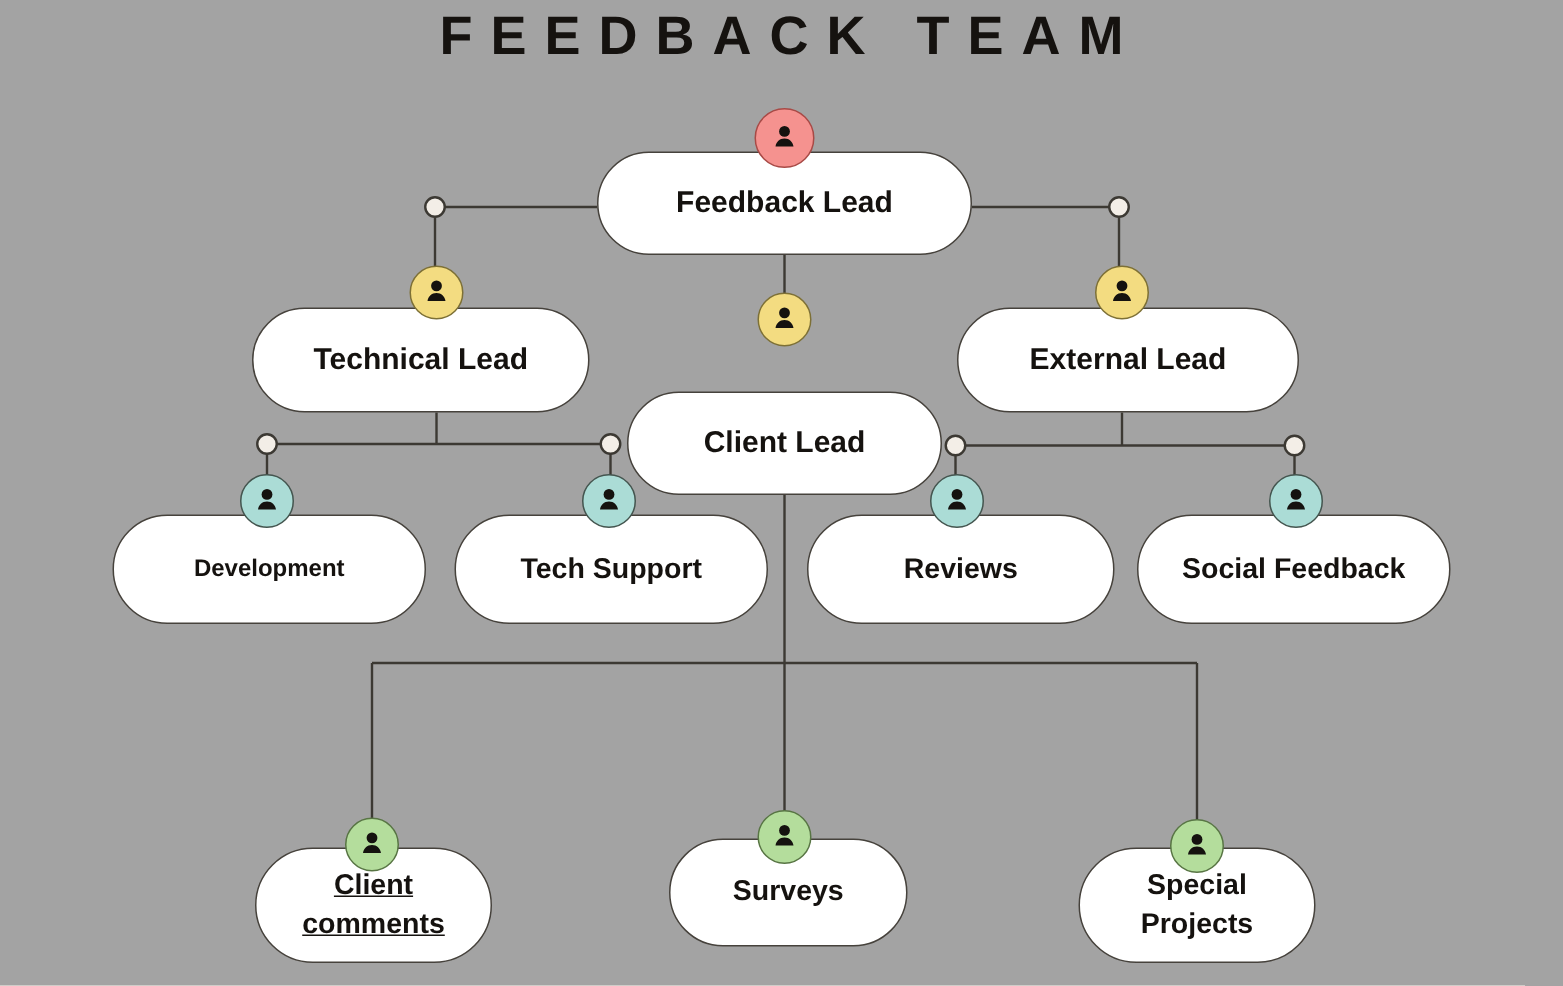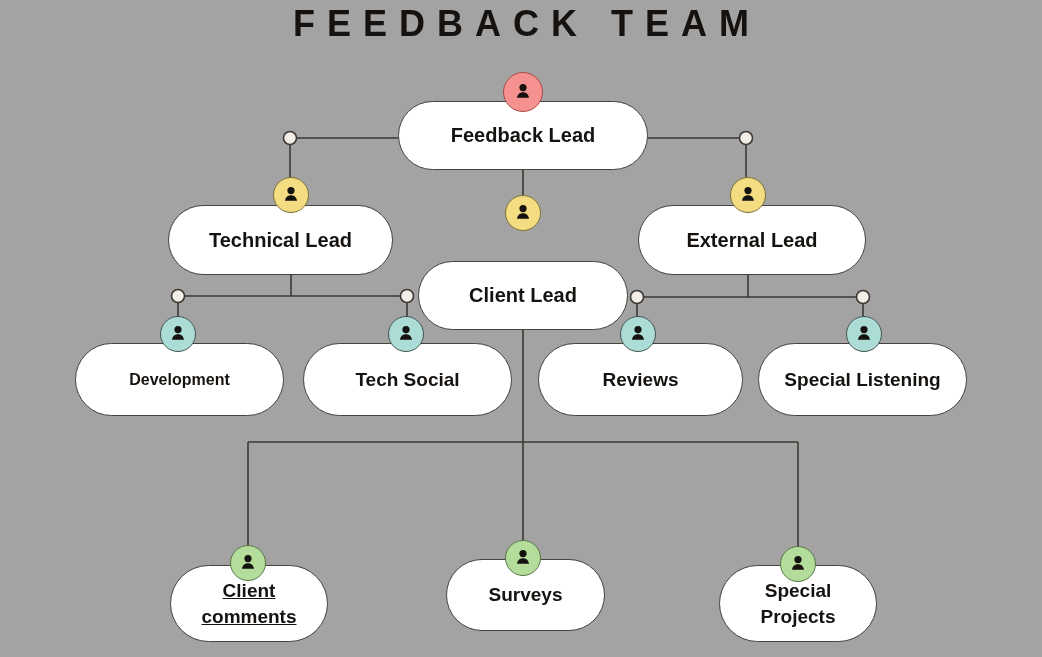--- a/index.html
+++ b/index.html
@@ -148,27 +148,27 @@
   <div class="pill" id="p-client">
     <span>Client Lead</span>
   </div>
   <div class="pill" id="p-external">
     <span>External Lead</span>
   </div>
   <div class="pill" id="p-development">
     <span>Development</span>
   </div>
   <div class="pill" id="p-techsupport">
-    <span>Tech Social</span>
+    <span>Tech Support</span>
   </div>
   <div class="pill" id="p-reviews">
     <span>Reviews</span>
   </div>
   <div class="pill" id="p-social">
-    <span>Special Listening</span>
+    <span>Social Feedback</span>
   </div>
   <div class="pill" id="p-clientcomments">
     <span>Client comments</span>
   </div>
   <div class="pill" id="p-special">
     <span>Special Projects</span>
   </div>
   <div class="pill" id="p-surveys">
     <span>Surveys</span>
   </div>

